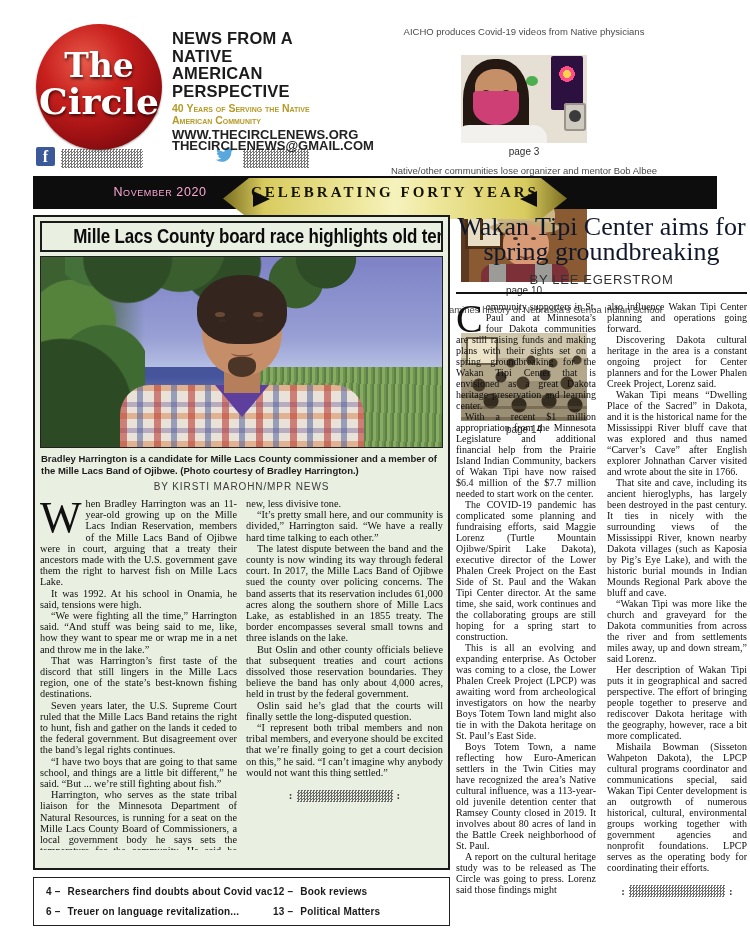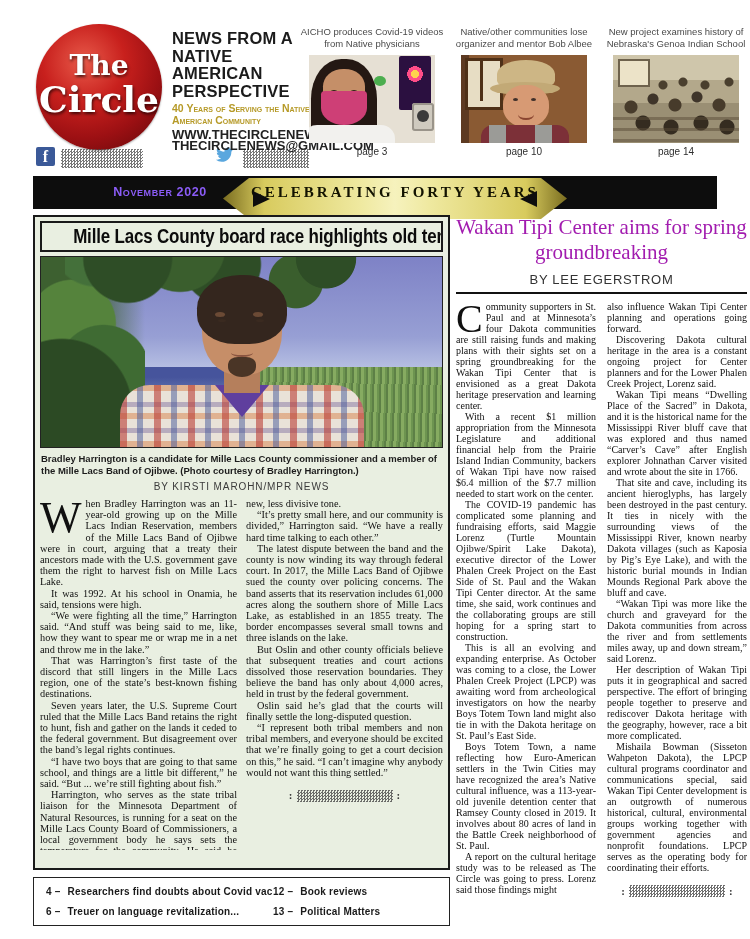--- a/index.html
+++ b/index.html
@@ -6,40 +6,40 @@
   #page{position:relative;width:750px;height:939px;background:#fff;overflow:hidden;
         font-family:"Liberation Sans",sans-serif;color:#111;}
 
   
   .logo{position:absolute;left:36px;top:24px;width:126px;height:126px;border-radius:50%;
         background:radial-gradient(circle at 38% 30%,#e85a4a 0%,#c8201d 35%,#9c1013 65%,#5e0709 100%);
         display:flex;flex-direction:column;align-items:center;justify-content:center;
         box-shadow:0 1px 2px rgba(0,0,0,.35);}
   .logo-word{font-family:"DejaVu Serif",serif;font-weight:bold;color:#fff;
              text-shadow:1px 2px 3px rgba(0,0,0,.65);line-height:1.05;}
-  .logo-word.w1{font-size:28px;margin-top:-4px;}
+  .logo-word.w1{font-size:33px;margin-top:-4px;}
   .logo-word.w2{font-size:36px;}
 
   .fb-icon{position:absolute;left:36px;top:147px;width:19px;height:19px;background:#3b5998;border-radius:2px;
            color:#fff;font-family:"Liberation Serif",serif;font-weight:bold;font-size:16px;
            text-align:center;line-height:20px;}
   .tw-icon{position:absolute;left:214px;top:146px;width:22px;height:20px;}
   .redact{position:absolute;height:19px;opacity:.75;
           background:conic-gradient(#4a4a4a 25%,transparent 0 50%,#4a4a4a 0 75%,transparent 0);
           background-size:3px 3px;}
   .redact.fb-r{left:61px;top:149px;width:82px;}
   .redact.tw-r{left:243px;top:149px;width:66px;}
 
   .tagline{position:absolute;left:172px;top:30px;width:134px;font-size:16.5px;font-weight:bold;
            line-height:17.5px;color:#1b1b1b;letter-spacing:.2px;}
   .subtagline{position:absolute;left:172px;top:103px;width:168px;font-size:10.5px;font-weight:bold;
               font-variant:small-caps;color:#b69a28;line-height:11.5px;}
   .contact{position:absolute;left:172px;top:129px;font-size:13px;font-weight:bold;color:#222;line-height:11px;}
 
-  .promos{position:absolute;left:300px;top:26px;width:448px;display:flex;gap:8px;}
+  .promos{position:absolute;left:300px;top:26px;width:448px;display:flex;gap:8px;flex-direction:column;}
   .promo{flex:1;text-align:center;}
   .promo-caption{font-size:9.5px;color:#4a4a4a;line-height:11.5px;height:24px;}
   .promo-photo{position:relative;width:126px;height:88px;margin:5px auto 3px;overflow:hidden;background:#ccc;}
   .promo-page{font-size:10px;color:#2e2e2e;margin-top:3px;}
 
   
   .p1{background:#e6e0d4;}
   .p1-poster-a{position:absolute;left:58px;top:3px;width:26px;height:46px;border-radius:2px;
       background:linear-gradient(180deg,#7a3fa0 0 30%,#47206９ 30%,#35124e);}
   .p1-poster-a::after{content:'';position:absolute;left:7px;top:18px;width:12px;height:10px;background:#4cae4f;border-radius:50%;}
@@ -83,22 +83,22 @@
       radial-gradient(circle at 114px 72px,#352c20 0 7px,transparent 8px),
       radial-gradient(circle at 50px 30px,#4a3f2e 0 4px,transparent 5px),
       radial-gradient(circle at 70px 27px,#4a3f2e 0 4px,transparent 5px),
       radial-gradient(circle at 92px 30px,#4a3f2e 0 4px,transparent 5px),
       radial-gradient(circle at 116px 27px,#4a3f2e 0 4px,transparent 5px);}
   .p3-desks{position:absolute;left:0;right:0;bottom:0;height:34px;
       background:repeating-linear-gradient(180deg,transparent 0 8px,rgba(90,76,56,.5) 8px 11px);}
 
   
   .banner{position:absolute;left:33px;top:176px;width:684px;height:33px;background:#0d0d0d;}
-  .banner-date,.banner-volume{position:absolute;top:0;line-height:33px;color:#8b5cf6;font-size:12.5px;
-      font-weight:bold;font-variant:small-caps;letter-spacing:.6px;text-align:center;}
+  .banner-date,.banner-volume{position:absolute;top:0;line-height:33px;color:#f9a8d4;font-size:12.5px;
+      font-weight:normal;font-variant:small-caps;letter-spacing:.6px;text-align:center;}
   .banner-date{left:22px;width:210px;}
   .banner-volume{right:14px;width:205px;}
   .ribbon{position:absolute;left:190px;top:2px;width:344px;height:41px;
       background:linear-gradient(90deg,#7a6d20 0%,#d8cb5e 12%,#efe9a0 40%,#f6f2bd 50%,#efe9a0 60%,#d8cb5e 88%,#7a6d20 100%);
       clip-path:polygon(0 50%,26px 0,calc(100% - 26px) 0,100% 50%,calc(100% - 26px) 100%,26px 100%);}
   .ribbon-text{display:block;text-align:center;font-family:"Liberation Serif",serif;font-weight:bold;
       font-size:15px;letter-spacing:3px;color:#131300;line-height:29px;}
   .arrow{position:absolute;top:50%;transform:translateY(-50%);width:0;height:0;
       border-top:8px solid transparent;border-bottom:8px solid transparent;}
   .arrow-l{left:30px;border-left:17px solid #0d0d0d;}
@@ -169,21 +169,21 @@
 
   
   .toc{position:absolute;left:33px;top:877px;width:417px;height:49px;box-sizing:border-box;border:1.5px solid #222;
       background:#fff;display:grid;grid-template-columns:1.32fr 1fr;align-content:center;row-gap:9px;
       padding:2px 4px 2px 12px;}
   .toc-item{font-size:10px;font-weight:bold;color:#1a1a1a;letter-spacing:.2px;white-space:nowrap;overflow:hidden;}
   .toc-num{display:inline-block;margin-right:7px;}
 
   
   .article-right{position:absolute;left:456px;top:215px;width:291px;}
-  .headline2{font-family:"Liberation Serif",serif;font-size:21px;line-height:24.5px;text-align:center;color:#a21caf;}
+  .headline2{font-family:"Liberation Serif",serif;font-size:26px;line-height:24.5px;text-align:center;color:#0f172a;}
   .byline2{text-align:center;font-size:13px;letter-spacing:.7px;color:#333;margin:8px 0 5px;}
   .rule{border-bottom:2px solid #111;}
   .cols2{display:flex;gap:11px;margin-top:7px;height:641px;overflow:hidden;}
   .col2w{width:140px;font-family:"Liberation Serif",serif;font-size:10px;line-height:11px;
       text-align:justify;color:#101010;hyphens:auto;}
   .col2w p{margin:0;text-indent:9px;}
   .col2w p.first,.col2w p.cont{text-indent:0;}
 </style>
 </head>
 <body>

